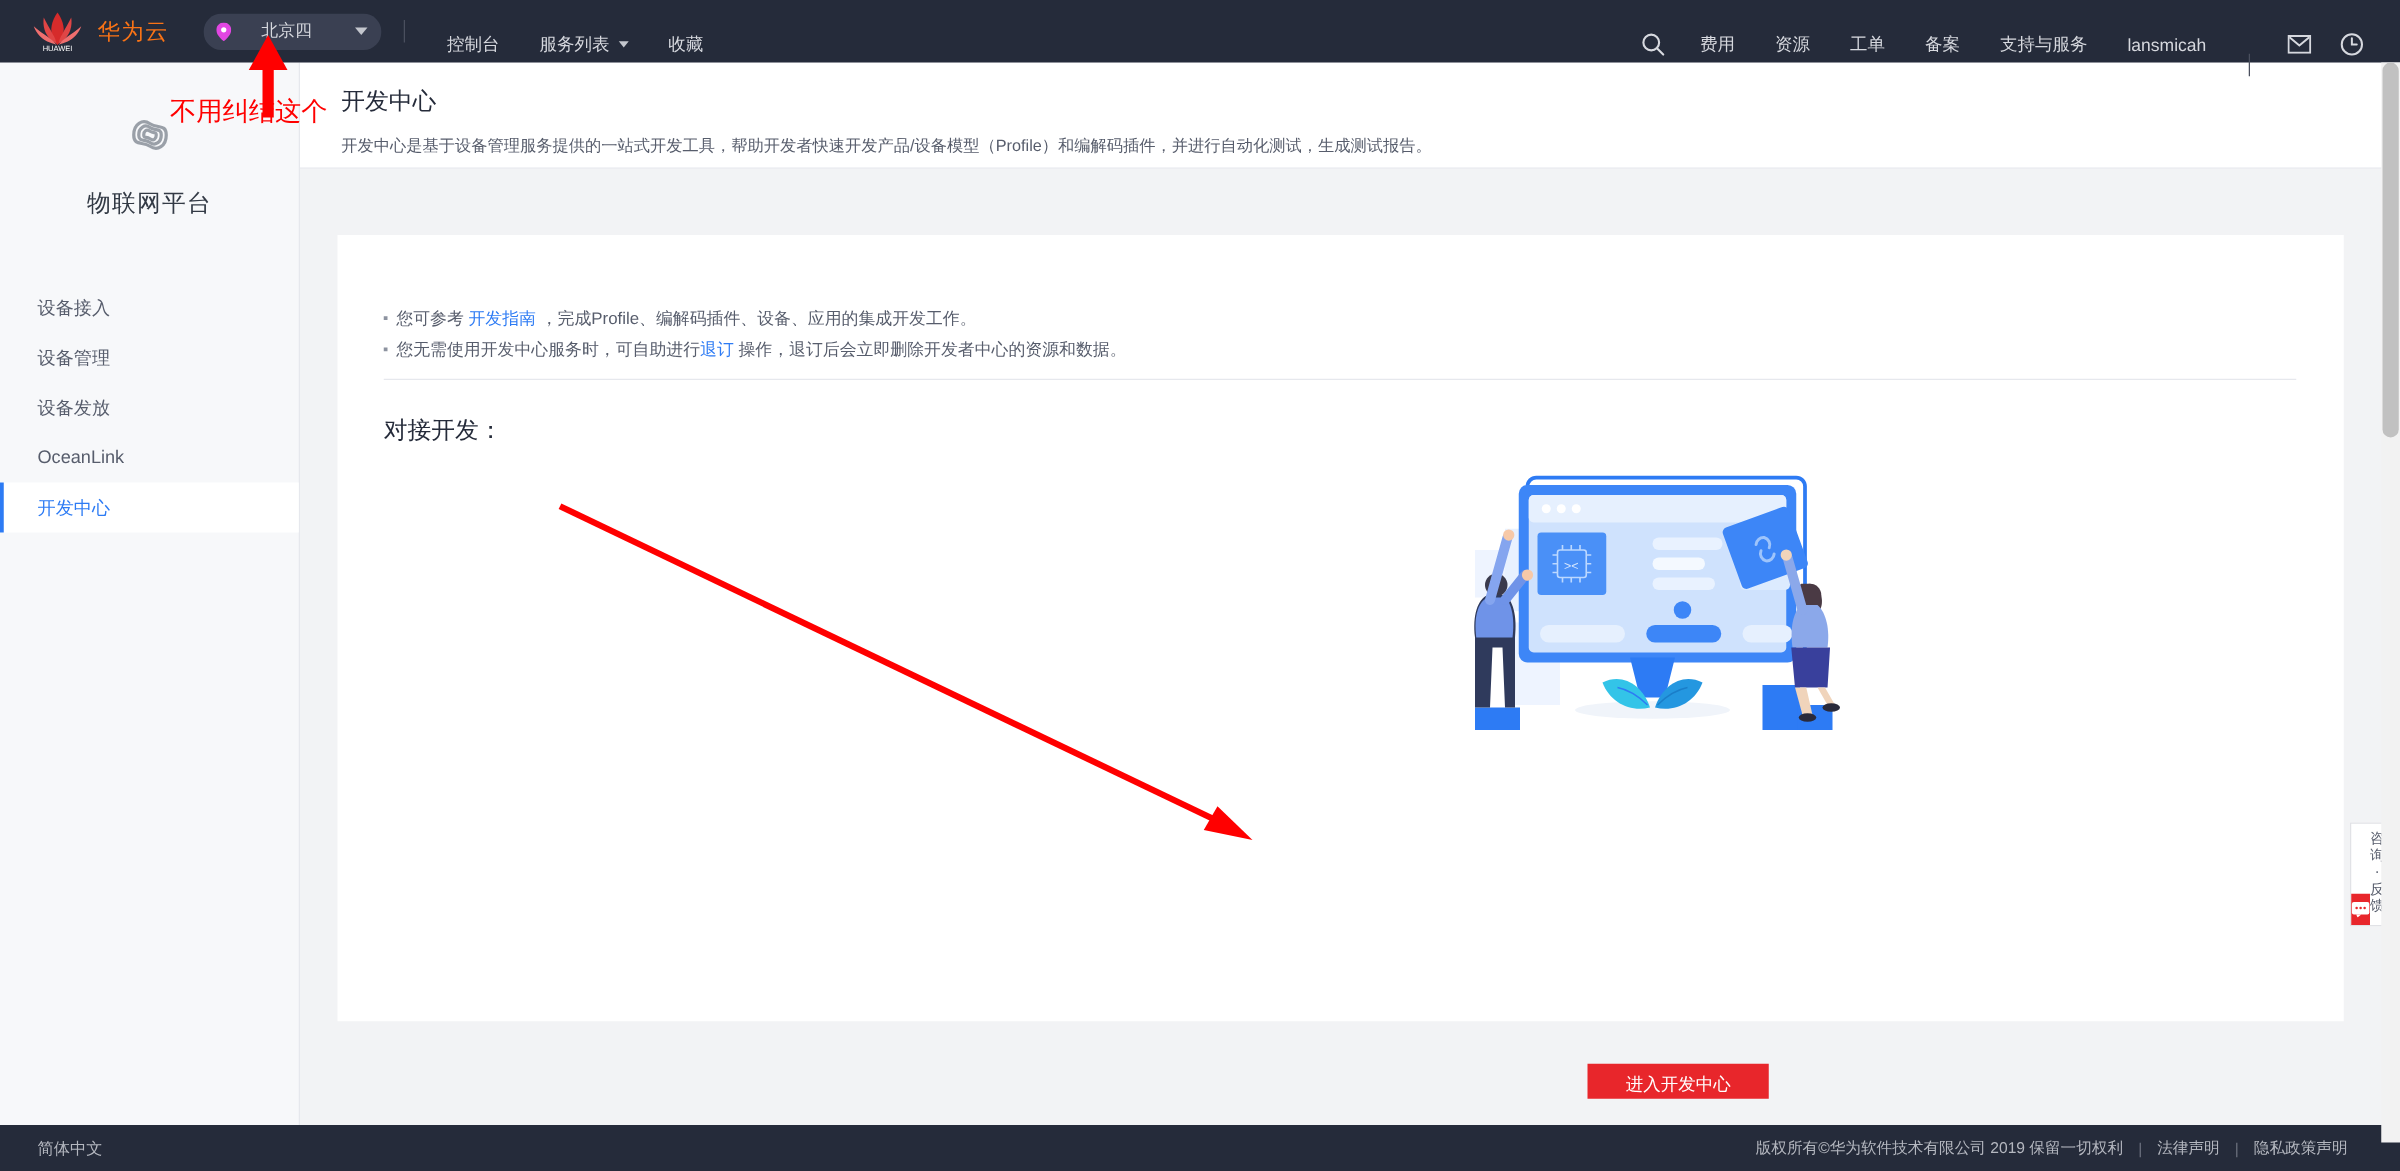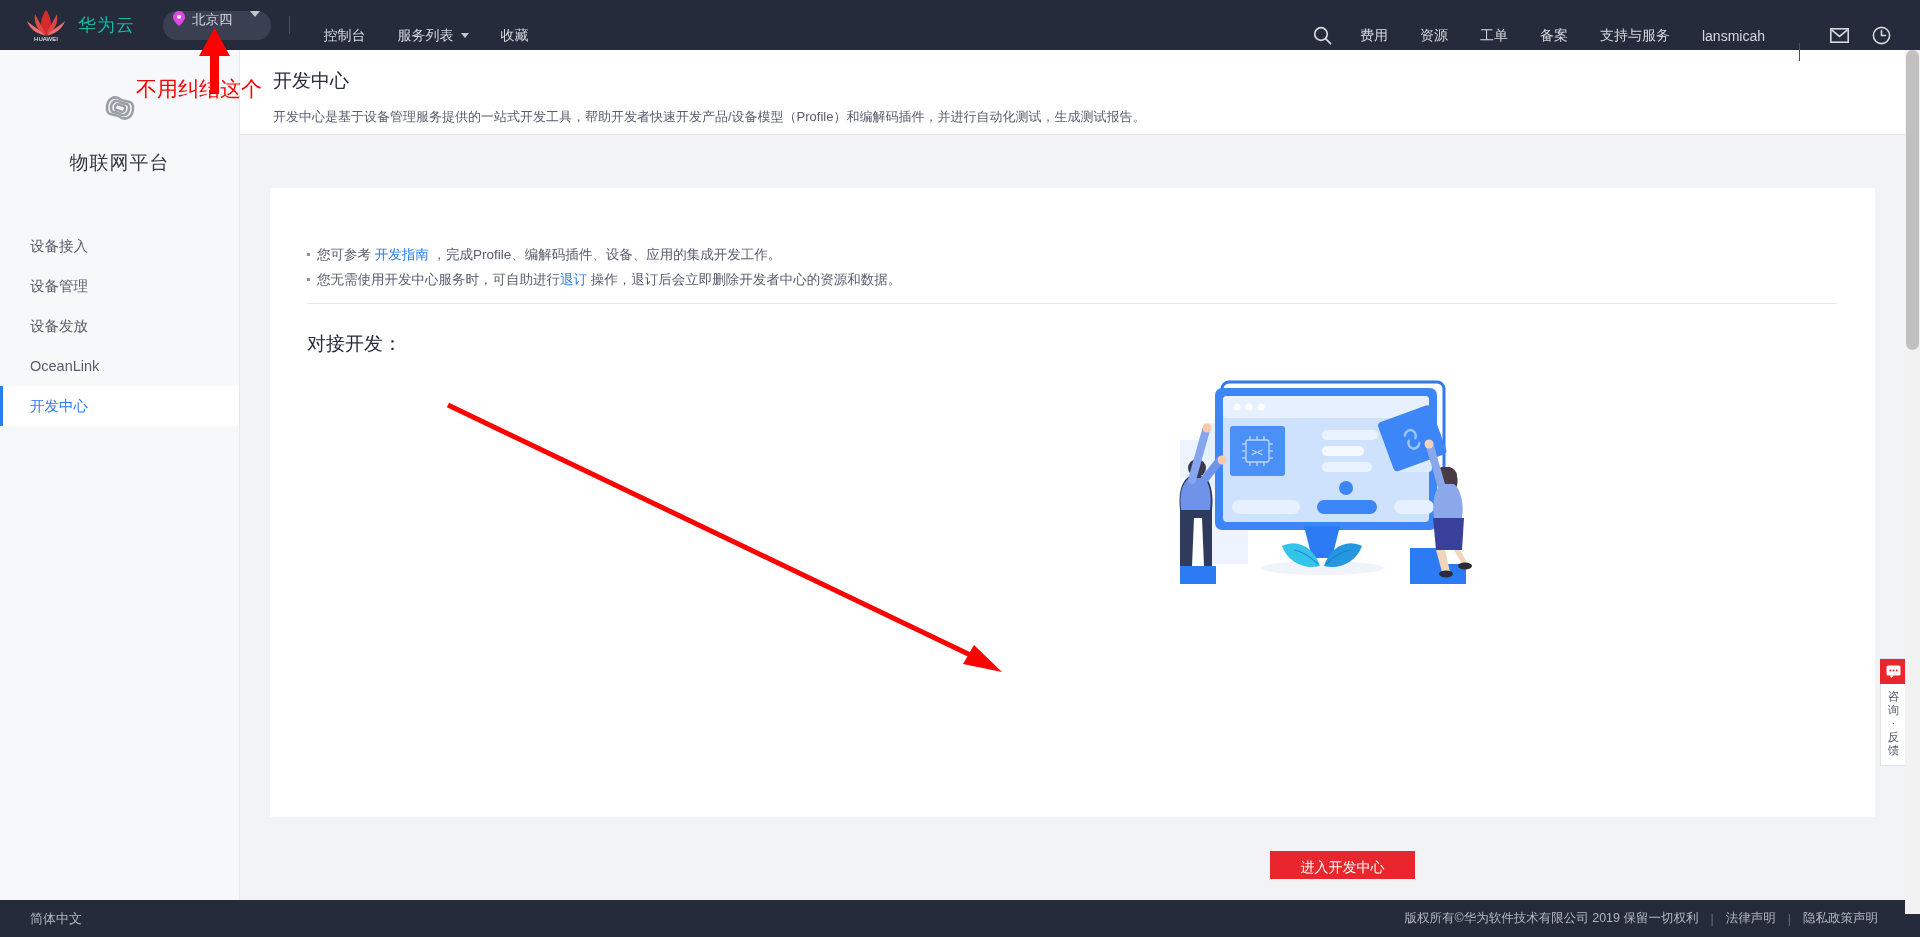--- a/index.html
+++ b/index.html
@@ -17,24 +17,24 @@
     width: 1920px; height: 50px;
     background: #252b3a;
     display: flex; align-items: center;
     z-index: 40;
   }
   .hw-logo {
     display: flex; align-items: center;
     margin-left: 24px; gap: 10px;
   }
   .hw-mark { width: 44px; height: 34px; display:block; }
-  .hw-name { color: #14b8a6; font-size: 18px; letter-spacing: 1px; }
+  .hw-name { color: #f97316; font-size: 18px; letter-spacing: 1px; }
 
   .region-pill {
-    display: flex; align-items: flex-start; gap: 7px;
+    display: flex; align-items: center; gap: 24px;
     margin-left: 28px;
     height: 29px; padding: 0 11px 0 10px;
     border-radius: 14px;
     background: #3a4052;
     cursor: pointer;
   }
   .pin { width: 12px; height: 15px; display:block; }
   .region-text { color: #d6d8de; font-size: 13.5px; }
   .caret-dn {
     width: 0; height: 0; margin-left: 10px;
@@ -175,21 +175,21 @@
     white-space: nowrap;
   }
 
   
   .feedback {
     position: absolute; right: 13px; top: 658px;
     width: 27px;
     background: #ffffff;
     border: 1px solid #e1e2e6;
     z-index: 50;
-    display: flex; flex-direction: column; align-items: center;
+    display: flex; flex-direction: row; align-items: flex-end;
     cursor: pointer;
   }
   .fb-icon {
     width: 27px; height: 25px; background: #e8262b;
     display: flex; align-items: center; justify-content: center;
   }
   .fb-text {
     font-size: 11.5px; color: #575d6c;
     line-height: 13.5px; padding: 6px 0 7px;
     width: 14px; text-align: center; word-break: break-all;

